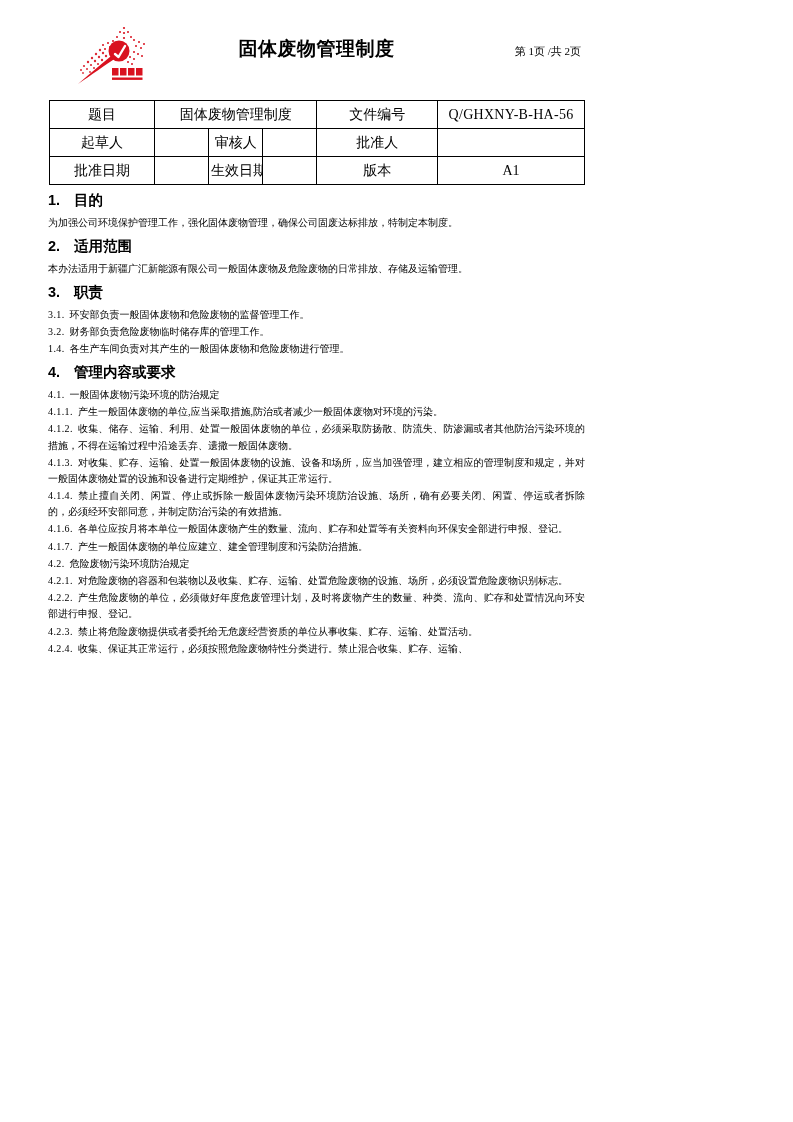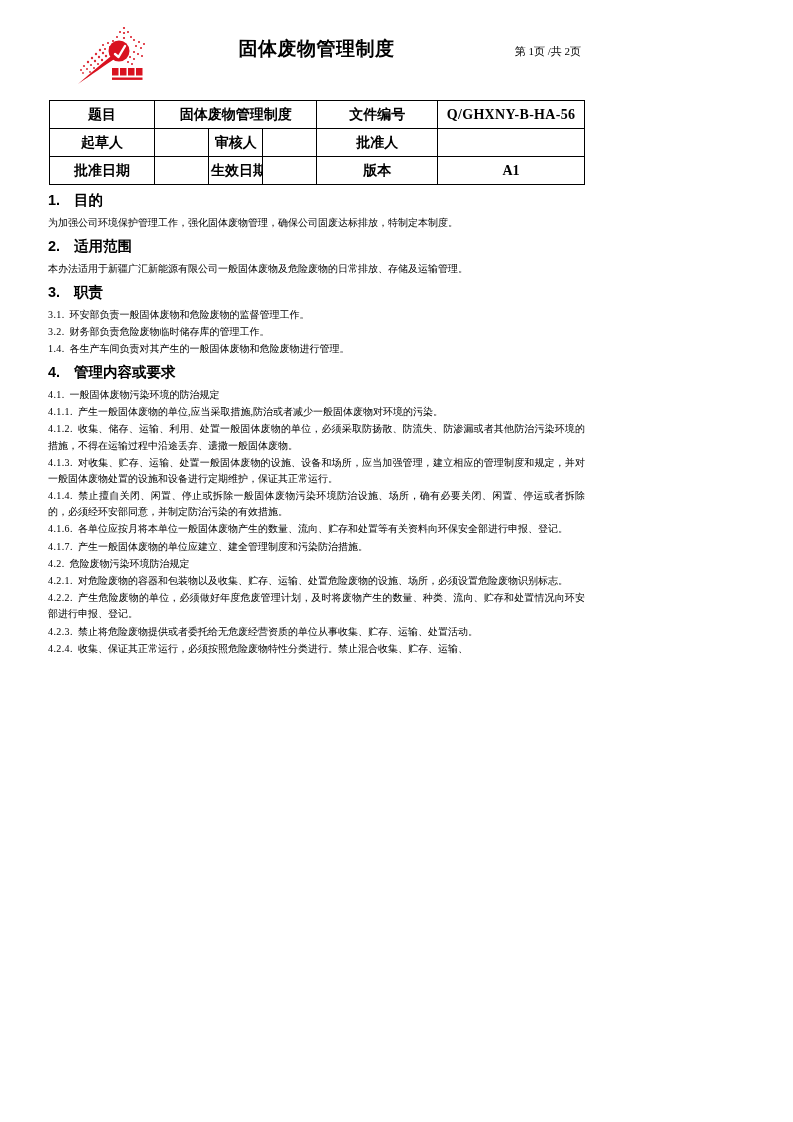--- a/index.html
+++ b/index.html
@@ -53,21 +53,20 @@
     top: 22px;
     font-family: "Liberation Serif", "DejaVu Serif", serif;
     font-size: 11px;
     white-space: nowrap;
     color: #000;
   }
 
   
   .info-table-wrap {
     margin: 6px 48px 0 49px;
-    font-weight: bold;
   }
   table.info-table {
     border-collapse: collapse;
     width: 100%;
     table-layout: fixed;
   }
   table.info-table td {
     border: 1px solid #000000;
     height: 27px;
     text-align: center;

